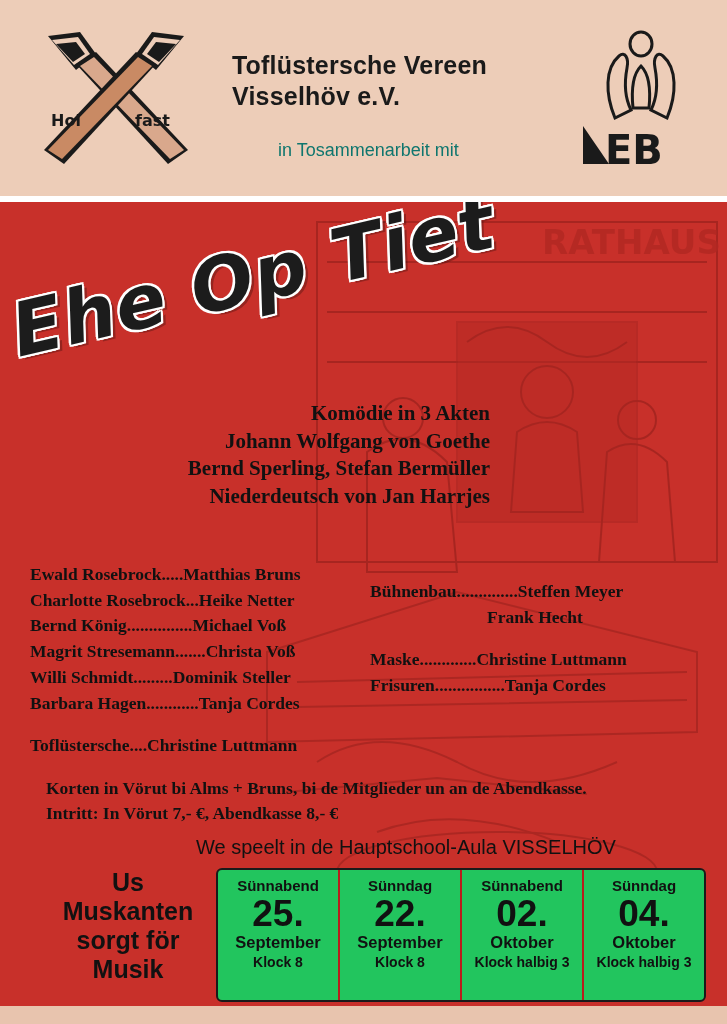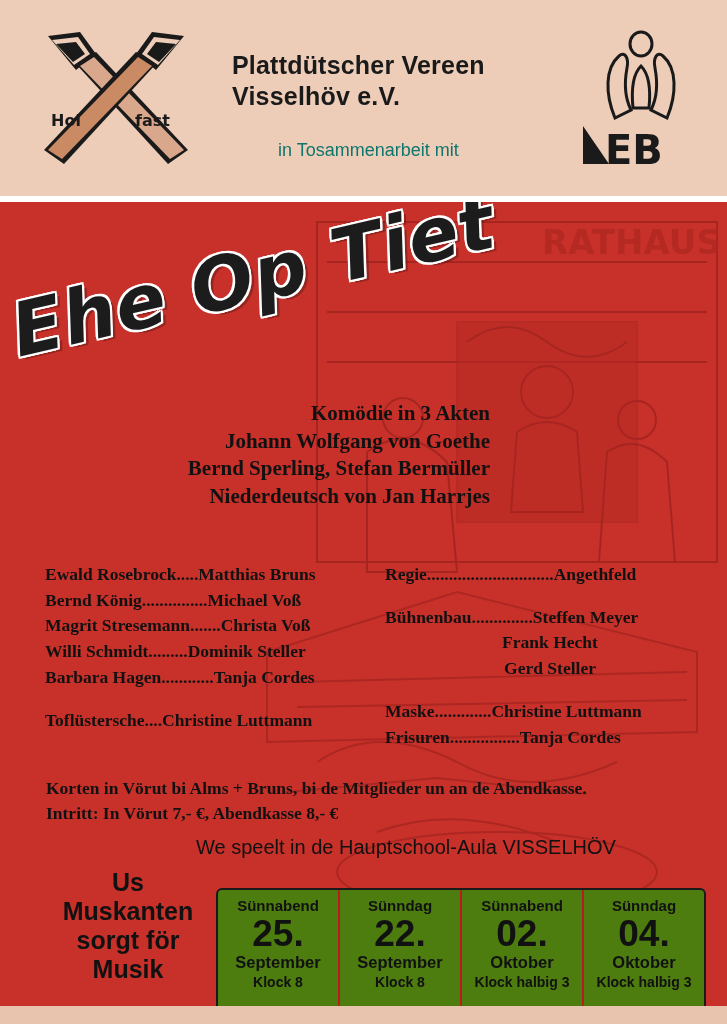--- a/index.html
+++ b/index.html
@@ -148,21 +148,20 @@
     top: 360px;
     width: 672px;
     color: #111111;
     font-family: "Liberation Serif", serif;
     font-size: 17.5px;
     font-weight: bold;
   }
   .cast-cols {
     display: flex;
     gap: 10px;
-    margin-left: 15px;
   }
   .cast-col {
     flex: 0 0 auto;
   }
   .col-left { width: 330px; }
   .col-right { width: 330px; }
   .cast-row {
     white-space: nowrap;
     line-height: 1.47;
   }
@@ -213,27 +212,26 @@
     text-align: center;
   }
 
   
   #dates {
     position: absolute;
     left: 216px;
     top: 666px;
     width: 490px;
     height: 134px;
-    background: #4d7c0f;
+    background: #22c55e;
     border: 2px solid #1a1a1a;
     border-radius: 6px;
     display: flex;
     box-sizing: border-box;
     overflow: hidden;
-    margin-top: 20px;
   }
   .date-cell {
     flex: 1 1 0;
     position: relative;
     box-sizing: border-box;
     padding: 7px 2px 6px 2px;
     text-align: center;
     color: #111111;
   }
   .date-cell + .date-cell {
@@ -298,21 +296,21 @@
           <path d="M158 26 L138 24 L129 36 L141 44 Z" fill="#1a1a1a"></path>
           <path d="M138 46 L118 34 L26 132 L46 146 Z" fill="#1a1a1a"></path>
           <path d="M134 48 L120 39 L30 132 L44 141 Z" fill="#c98a64"></path>
         </g>
         <text x="33" y="108" font-family="DejaVu Sans, sans-serif" font-size="16" font-weight="bold" fill="#1a1a1a">Hol</text>
         <text x="152" y="108" font-family="DejaVu Sans, sans-serif" font-size="16" font-weight="bold" fill="#1a1a1a" text-anchor="end">fast</text>
       </svg>
     </div>
 
     <div id="club-name">
-      <div class="line">Plattdütscher Vereen</div>
+      <div class="line">Toflüstersche Vereen</div>
       <div class="line">Visselhöv e.V.</div>
     </div>
 
     <div id="coop-line">in Tosammenarbeit mit</div>
 
     <div id="logo-right">
       <svg width="136" height="148" viewBox="0 0 136 148" xmlns="http://www.w3.org/2000/svg">
 
         <ellipse cx="66" cy="22" rx="11" ry="12" fill="none" stroke="#1a1a1a" stroke-width="3"></ellipse>
         <path d="M40 96 C30 72 30 46 44 34 C50 29 54 36 52 46 C49 62 50 76 56 88 Z" fill="none" stroke="#1a1a1a" stroke-width="3"></path>
@@ -369,50 +367,47 @@
       <div>Niederdeutsch von Jan Harrjes</div>
     </div>
 
     <div id="cast">
       <div class="cast-cols">
         <div class="cast-col col-left">
           <div class="cast-row">
             <span>Ewald Rosebrock</span><span class="dots">.....</span><span>Matthias Bruns</span>
           </div>
           <div class="cast-row">
+            <span>Charlotte Rosebrock</span><span class="dots">...</span><span>Heike Netter</span>
+          </div>
+          <div class="cast-row">
             <span>Bernd König</span><span class="dots">...............</span><span>Michael Voß</span>
           </div>
           <div class="cast-row">
             <span>Magrit Stresemann</span><span class="dots">.......</span><span>Christa Voß</span>
           </div>
           <div class="cast-row">
             <span>Willi Schmidt</span><span class="dots">.........</span><span>Dominik Steller</span>
           </div>
           <div class="cast-row">
             <span>Barbara Hagen</span><span class="dots">............</span><span>Tanja Cordes</span>
           </div>
           <div class="cast-spacer"></div>
           <div class="cast-row">
             <span>Toflüstersche</span><span class="dots">....</span><span>Christine Luttmann</span>
           </div>
         </div>
 
         <div class="cast-col col-right">
-          <div class="cast-right-row left-al">
-            <span>Regie</span><span class="dots">.............................</span><span>Angethfeld</span>
-          </div>
           <div class="cast-spacer"></div>
           <div class="cast-right-row left-al">
             <span>Bühnenbau</span><span class="dots">..............</span><span>Steffen Meyer</span>
           </div>
           <div class="cast-right-row">
             <span>Frank Hecht</span>
-          </div>
-          <div class="cast-right-row">
-            <span>Gerd Steller</span>
           </div>
           <div class="cast-spacer"></div>
           <div class="cast-right-row left-al">
             <span>Maske</span><span class="dots">.............</span><span>Christine Luttmann</span>
           </div>
           <div class="cast-right-row left-al">
             <span>Frisuren</span><span class="dots">................</span><span>Tanja Cordes</span>
           </div>
         </div>
       </div>

